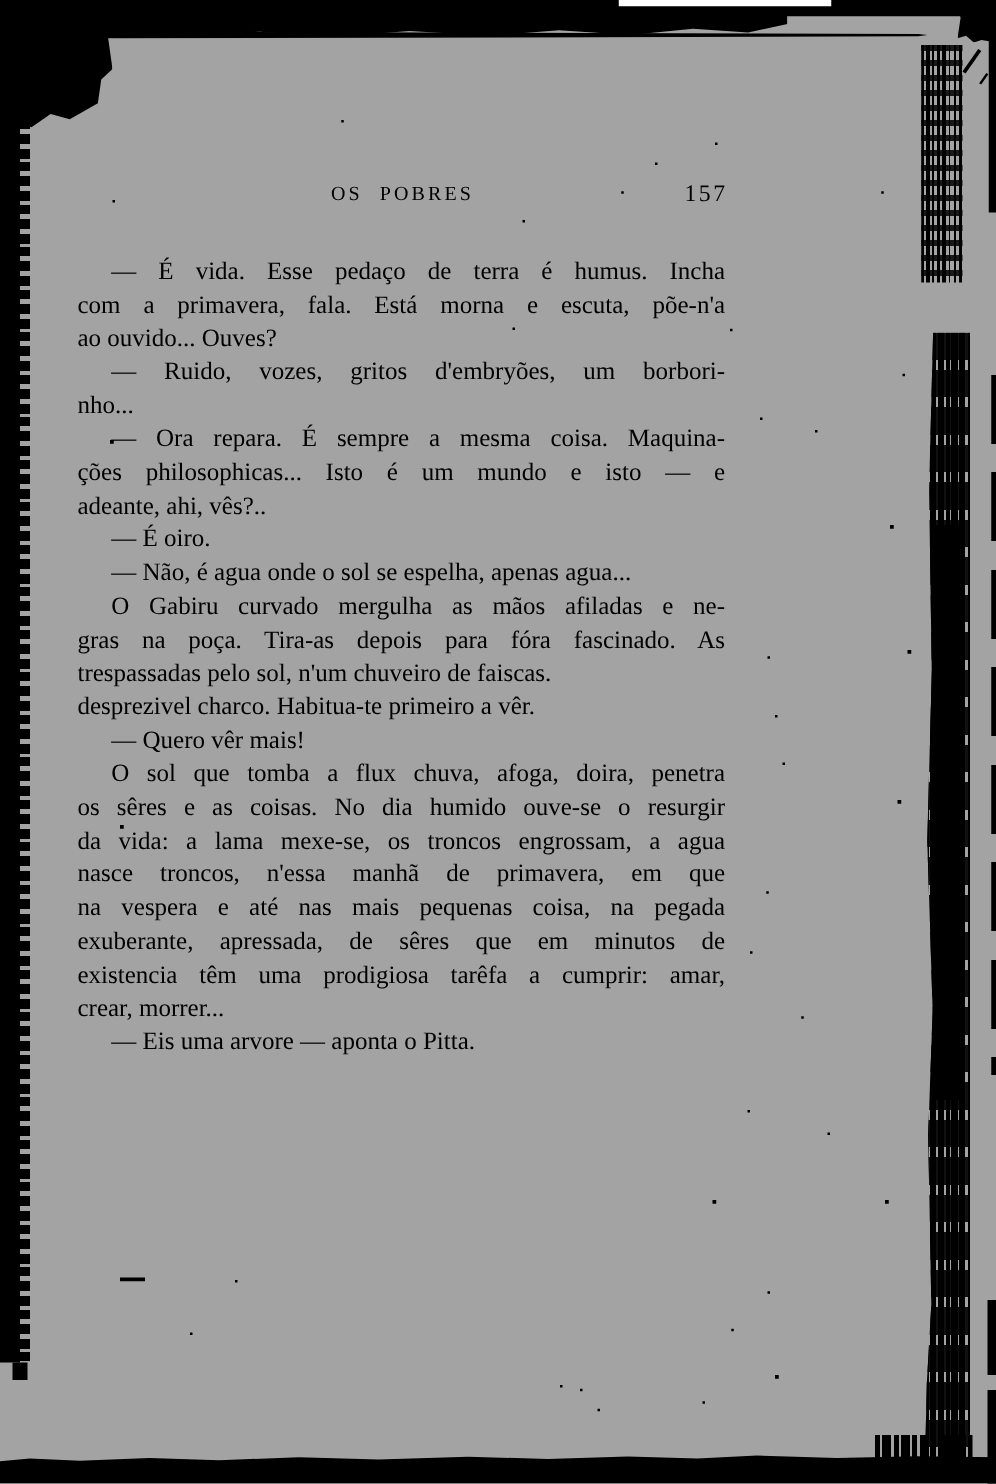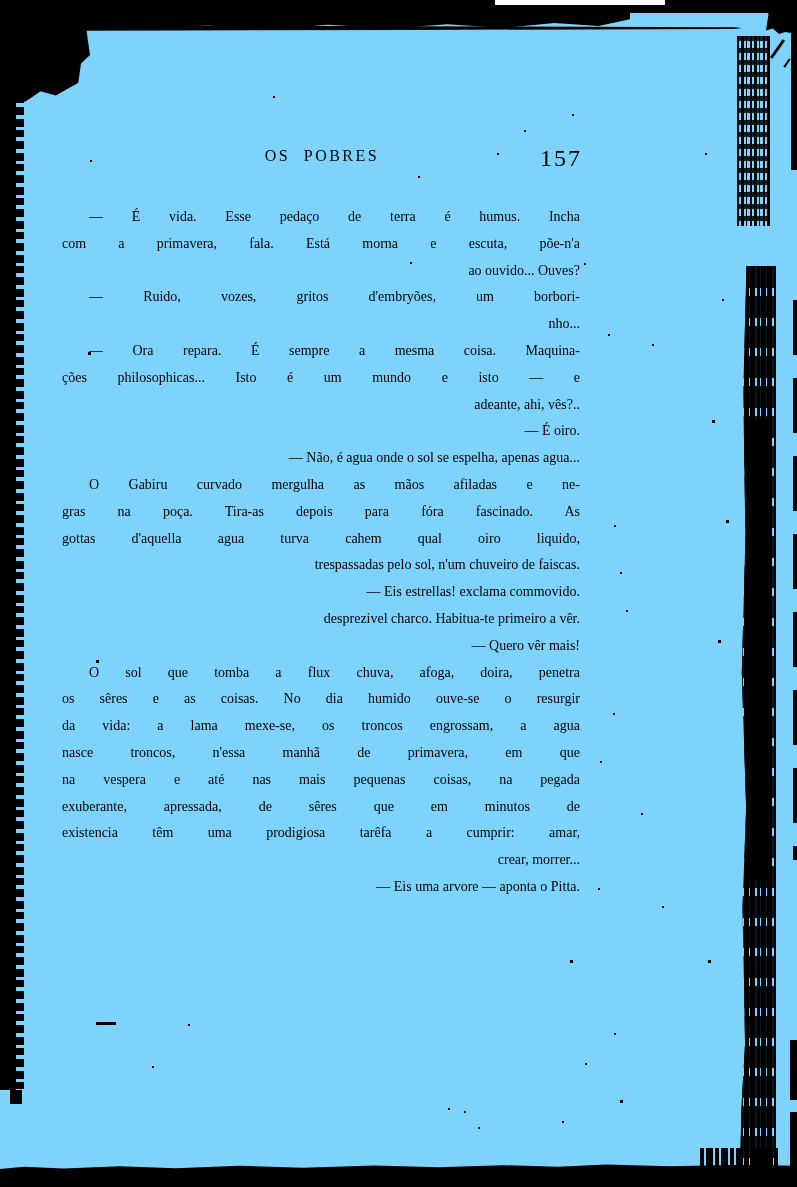--- a/index.html
+++ b/index.html
@@ -3,43 +3,43 @@
 <meta charset="utf-8">
 <style>
   html,body{margin:0;padding:0;}
   body{
     width:797px;height:1187px;
     background:#fff;
     font-family:"Liberation Serif","DejaVu Serif",serif;
     position:relative;
     overflow:hidden;
   }
-  .page{position:absolute;inset:0;background:#7dd3fc;color:#000;}
+  .page{position:absolute;inset:0;background:#a3a3a3;color:#000;}
 
   
   .header{
     position:absolute;left:62px;top:147px;width:520px;height:24px;
     font-size:16px;
   }
   .running-title{
     display:block;text-align:center;
     letter-spacing:2.5px;word-spacing:7px;
   }
   .page-number{
     position:absolute;right:0;top:-2px;
-    font-size:24px;letter-spacing:2px;
+    font-size:19px;letter-spacing:2px;
   }
   .text-block{
     position:absolute;left:62px;top:204px;width:518px;
-    font-size:14px;
+    font-size:20px;
   }
   .line{
     height:26.8px;line-height:26.8px;
     overflow:hidden;white-space:pre;
-    text-align:right;
+    text-align:left;
   }
   .line.just{white-space:normal;text-align:justify;text-align-last:justify;}
   .line.indent{padding-left:27px;}
 
   
   .art{position:absolute;background:#000;}
 
   .top-band-main{left:0;top:0;width:797px;height:13px;}
   .top-band-thick{
     left:0;top:0;width:630px;height:31px;
@@ -170,29 +170,27 @@
       <div class="line">ao ouvido... Ouves?</div>
       <div class="line indent just">— Ruido, vozes, gritos d'embryões, um borbori-</div>
       <div class="line">nho...</div>
       <div class="line indent just">— Ora repara. É sempre a mesma coisa. Maquina-</div>
       <div class="line just">ções philosophicas... Isto é um mundo e isto — e</div>
       <div class="line">adeante, ahi, vês?..</div>
       <div class="line indent">— É oiro.</div>
       <div class="line indent">— Não, é agua onde o sol se espelha, apenas agua...</div>
       <div class="line indent just">O Gabiru curvado mergulha as mãos afiladas e ne-</div>
       <div class="line just">gras na poça. Tira-as depois para fóra fascinado. As</div>
-      <div class="line just">gottas d'aquella agua turva cahem qual oiro liquido,</div>
       <div class="line">trespassadas pelo sol, n'um chuveiro de faiscas.</div>
-      <div class="line indent">— Eis estrellas! exclama commovido.</div>
       <div class="line">desprezivel charco. Habitua-te primeiro a vêr.</div>
       <div class="line indent">— Quero vêr mais!</div>
       <div class="line indent just">O sol que tomba a flux chuva, afoga, doira, penetra</div>
       <div class="line just">os sêres e as coisas. No dia humido ouve-se o resurgir</div>
       <div class="line just">da vida: a lama mexe-se, os troncos engrossam, a agua</div>
       <div class="line just">nasce troncos, n'essa manhã de primavera, em que</div>
-      <div class="line just">na vespera e até nas mais pequenas coisas, na pegada</div>
+      <div class="line just">na vespera e até nas mais pequenas coisa, na pegada</div>
       <div class="line just">exuberante, apressada, de sêres que em minutos de</div>
       <div class="line just">existencia têm uma prodigiosa tarêfa a cumprir: amar,</div>
       <div class="line">crear, morrer...</div>
       <div class="line indent">— Eis uma arvore — aponta o Pitta.</div>
     </div>
 
 </div>
 
 </body></html>

